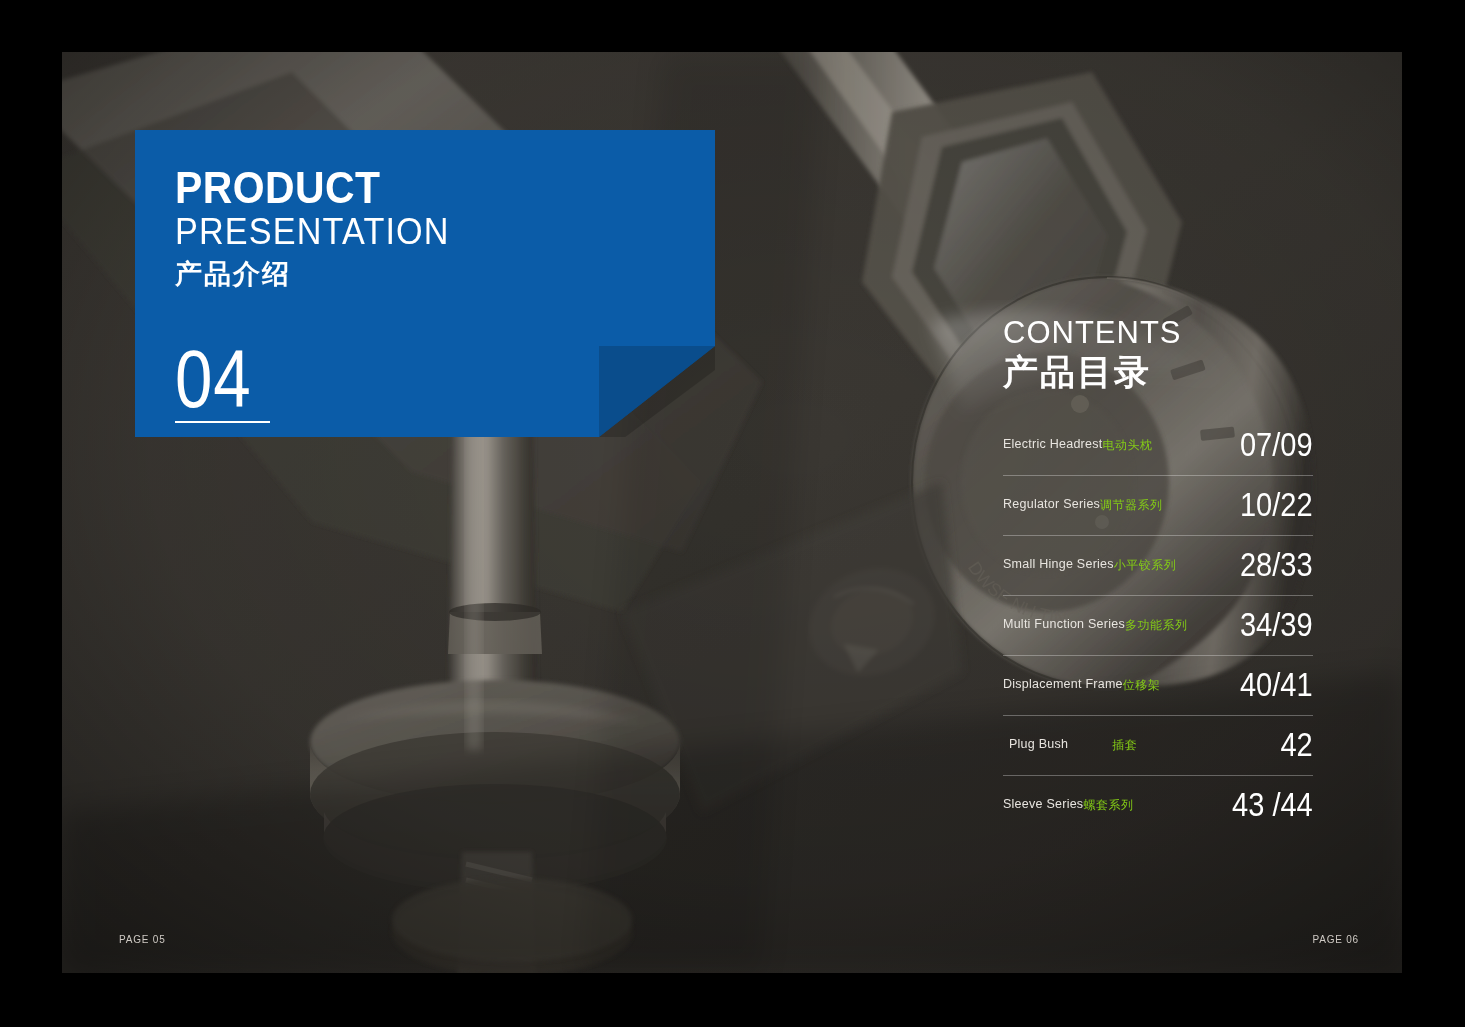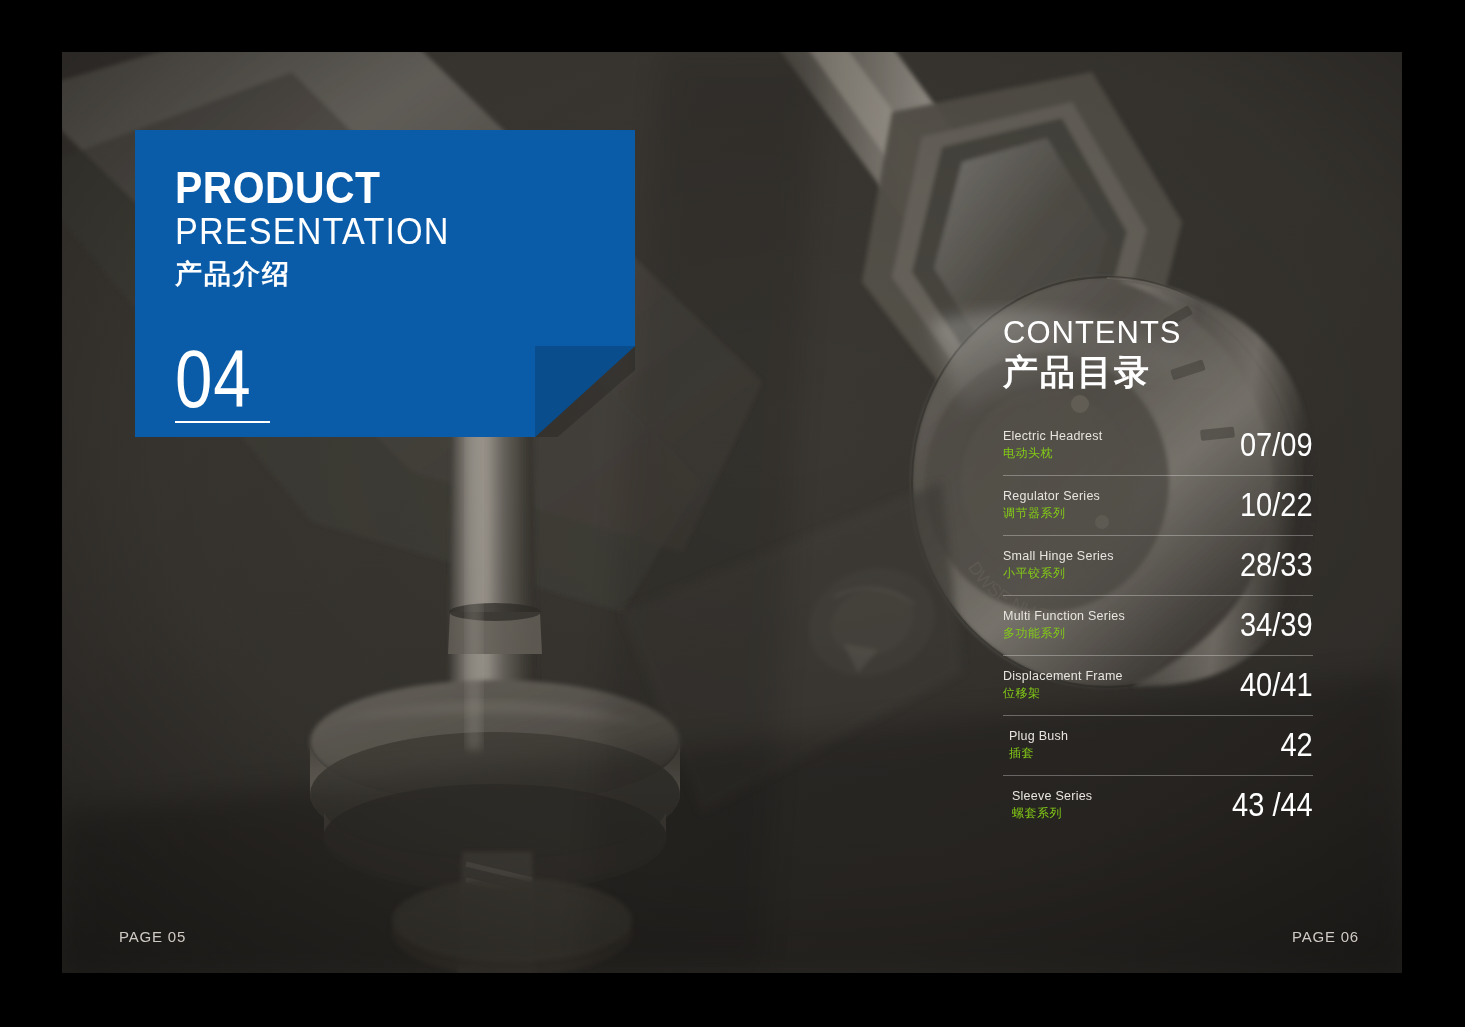--- a/index.html
+++ b/index.html
@@ -39,21 +39,21 @@
     inset: 0;
     overflow: hidden;
   }
   #photo svg { display: block; width: 100%; height: 100%; }
 
   
   #blue-panel {
     position: absolute;
     left: 73px;
     top: 78px;
-    width: 500px;
+    width: 580px;
     height: 307px;
     z-index: 5;
   }
   #blue-panel .shape {
     position: absolute;
     inset: 0;
   }
   #blue-panel .shape svg { display:block; width:100%; height:100%; }
 
   #blue-text {
@@ -132,24 +132,23 @@
     margin-top: 24px;
   }
   .c-row {
     position: relative;
     display: flex;
     align-items: center;
     justify-content: space-between;
     height: 59px;
     border-bottom: 1px solid rgba(255,255,255,0.30);
   }
-  .c-row:last-child { border-bottom: none; margin-left: 9px; }
+  .c-row:last-child { border-bottom: none; }
   .c-labels {
     display: flex;
-    flex-direction: column;
     justify-content: center;
   }
   .c-en {
     font-size: 12.5px;
     font-weight: 400;
     letter-spacing: 0.25px;
     color: #e8e5e0;
     line-height: 1.25;
   }
   .c-cn {
@@ -162,27 +161,27 @@
   }
   .c-page {
     font-size: 33px;
     font-weight: 300;
     letter-spacing: 0px;
     color: #ffffff;
     transform: scaleX(0.88);
     transform-origin: right center;
     white-space: nowrap;
   }
-  .c-row.indent .c-labels { padding-left: 6px; }
+  .c-row.indent .c-labels { padding-left: 6px; gap: 44px; }
 
   
   .page-foot {
     position: absolute;
     bottom: 28px;
-    font-size: 15px;
+    font-size: 10px;
     letter-spacing: 0.8px;
     color: #cfcac4;
     font-weight: 400;
     z-index: 6;
     margin-top: 36px;
   }
   #foot-left  { left: 57px; }
   #foot-right { right: 43px; }
 </style>
 </head>

